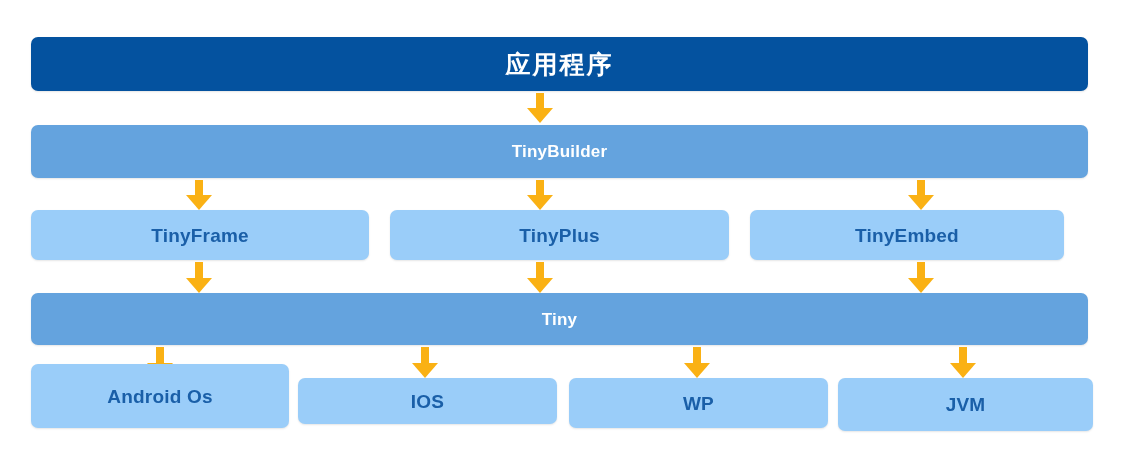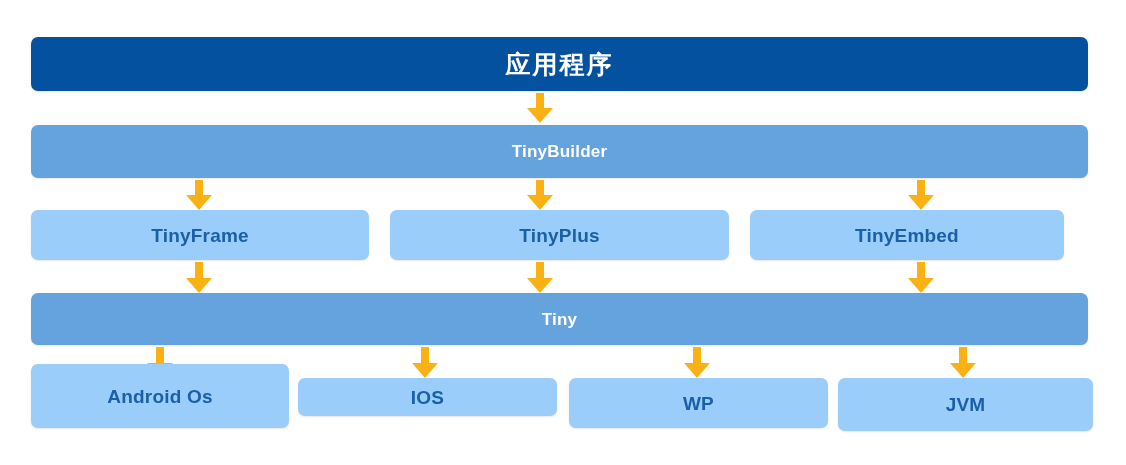--- a/index.html
+++ b/index.html
@@ -162,21 +162,21 @@
     <div class="head" style="top:16px;"></div>
   </div>
   <div class="arrow" style="left:950px; top:347px; height:31px;">
     <div class="shaft" style="height:17px;"></div>
     <div class="head" style="top:16px;"></div>
   </div>
 
   <div class="node tier-light" style="left:31px; top:364px; width:258px; height:64px;justify-content:center;">
     <span class="node-label">Android Os</span>
   </div>
-  <div class="node tier-light" style="left:298px; top:378px; width:259px; height:38px;">
+  <div class="node tier-light" style="left:298px; top:378px; width:259px; height:46px;">
     <span class="node-label">IOS</span>
   </div>
   <div class="node tier-light" style="left:569px; top:378px; width:259px; height:50px;">
     <span class="node-label">WP</span>
   </div>
   <div class="node tier-light" style="left:838px; top:378px; width:255px; height:53px;">
     <span class="node-label">JVM</span>
   </div>
 
 </div>

